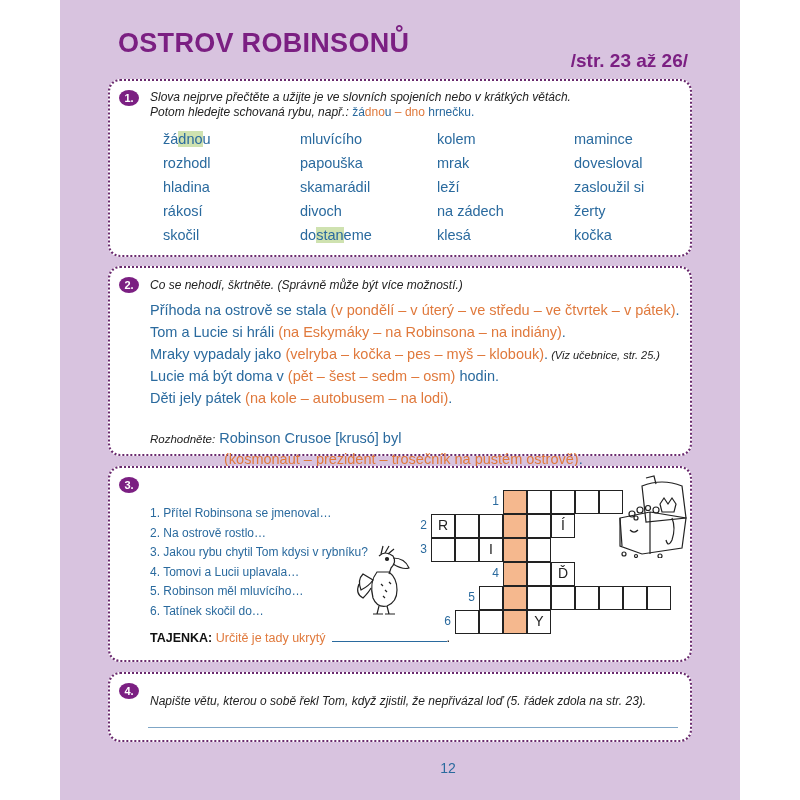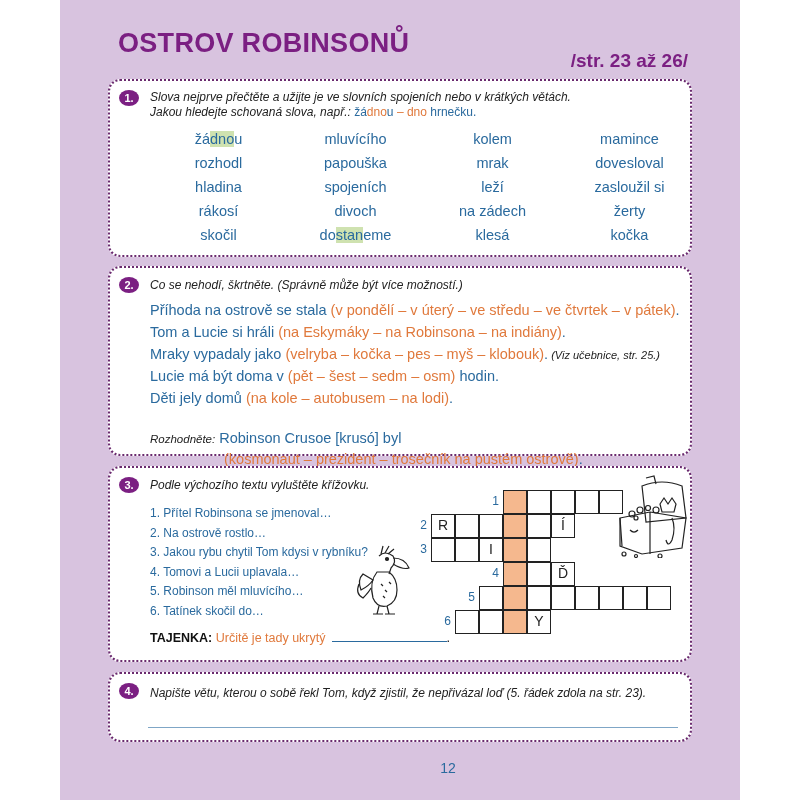--- a/index.html
+++ b/index.html
@@ -31,23 +31,23 @@
       position: absolute; left: 40px; font-style: italic; font-size: 12px; color: #222;
       line-height: 15px;
     }
     .blue { color: #2a6a9e; }
     .orange { color: #e0793c; }
     .hl { background: #cfe2b0; }
 
     
     #box1 { top: 79px; height: 178px; }
     .wordgrid {
-      position: absolute; left: 40px; top: 50px; width: 540px;
+      position: absolute; left: 53px; top: 50px; width: 540px;
       display: grid; grid-template-columns: 137px 137px 137px 137px;
-      grid-auto-rows: 24px; font-size: 14.5px; color: #2a6a9e; text-align: center;
+      grid-auto-rows: 24px; font-size: 14.5px; color: #2a6a9e;
     }
     .wordgrid span { white-space: nowrap; }
 
     
     #box2 { top: 266px; height: 190px; }
     .sentences { position: absolute; left: 40px; top: 31px; font-size: 14.5px; line-height: 22px; color: #2a6a9e; }
     .sentences .row { white-space: nowrap; height: 22px; }
     .note { font-style: italic; font-size: 11px; color: #222; }
     .decide { position: absolute; left: 40px; top: 160px; font-size: 14.5px; line-height: 20px; color: #2a6a9e; }
     .decide .lbl { font-style: italic; font-size: 11.5px; color: #222; }
@@ -79,33 +79,33 @@
 
 <div class="page"></div>
 
 <div class="title">OSTROV ROBINSONŮ</div>
 <div class="pages-ref">/str. 23 až 26/</div>
 
 <div class="box" id="box1">
   <div class="badge">1.</div>
   <div class="instr" style="top:9px;">
     <div>Slova nejprve přečtěte a užijte je ve slovních spojeních nebo v krátkých větách.</div>
-    <div><span>Jakou hledejte schovaná slova, např.: </span><span style="font-style:normal;"><span class="blue">žá</span><span class="orange">dno</span><span class="blue">u</span><span class="orange"> – </span><span class="orange">dno</span><span class="blue"> hrnečku</span><span class="blue">.</span></span></div>
+    <div><span>Potom hledejte schovaná rybu, např.: </span><span style="font-style:normal;"><span class="blue">žá</span><span class="orange">dno</span><span class="blue">u</span><span class="orange"> – </span><span class="orange">dno</span><span class="blue"> hrnečku</span><span class="blue">.</span></span></div>
   </div>
   <div class="wordgrid" id="wordgrid">
       <span><span>žá</span><span class="hl">dno</span><span>u</span></span>
       <span>mluvícího</span>
       <span>kolem</span>
       <span>mamince</span>
       <span>rozhodl</span>
       <span>papouška</span>
       <span>mrak</span>
       <span>dovesloval</span>
       <span>hladina</span>
-      <span>spojeních</span>
+      <span>skamarádil</span>
       <span>leží</span>
       <span>zasloužil si</span>
       <span>rákosí</span>
       <span>divoch</span>
       <span>na zádech</span>
       <span>žerty</span>
       <span>skočil</span>
       <span><span>do</span><span class="hl">stan</span><span>eme</span></span>
       <span>klesá</span>
       <span>kočka</span>
@@ -113,31 +113,30 @@
 </div>
 
 <div class="box" id="box2">
   <div class="badge">2.</div>
   <div class="instr" style="top:10px;">Co se nehodí, škrtněte. (Správně může být více možností.)</div>
   <div class="sentences" id="sentences">
       <div class="row"><span>Příhoda na ostrově se stala </span><span class="orange">(v pondělí – v úterý – ve středu – ve čtvrtek – v pátek)</span><span>.</span><span class="note"></span></div>
       <div class="row"><span>Tom a Lucie si hráli </span><span class="orange">(na Eskymáky – na Robinsona – na indiány)</span><span>.</span><span class="note"></span></div>
       <div class="row"><span>Mraky vypadaly jako </span><span class="orange">(velryba – kočka – pes – myš – klobouk)</span><span>.</span><span class="note"> (Viz učebnice, str. 25.)</span></div>
       <div class="row"><span>Lucie má být doma v </span><span class="orange">(pět – šest – sedm – osm)</span><span> hodin.</span><span class="note"></span></div>
-      <div class="row"><span>Děti jely domů </span><span class="orange">(na kole – autobusem – na lodi)</span><span>.</span><span class="note"></span></div>
+      <div class="row"><span>Děti jely pátek </span><span class="orange">(na kole – autobusem – na lodi)</span><span>.</span><span class="note"></span></div>
     </div>
   <div class="decide">
     <div style="white-space:nowrap;"><span class="lbl">Rozhodněte:</span><span> Robinson Crusoe [krusó] byl</span></div>
     <div class="line2"><span>(kosmonaut – prezident – trosečník na pustém ostrově)</span><span style="color:#2a6a9e">.</span></div>
   </div>
 </div>
 
 <div class="box" id="box3">
   <div class="badge">3.</div>
-  <div class="instr" style="top:10px;">Podle výchozího textu vyluštěte křížovku.</div>
   <div class="clues" id="clues">
       <div>1. Přítel Robinsona se jmenoval…</div>
       <div>2. Na ostrově rostlo…</div>
       <div>3. Jakou rybu chytil Tom kdysi v rybníku?</div>
       <div>4. Tomovi a Lucii uplavala…</div>
       <div>5. Robinson měl mluvícího…</div>
       <div>6. Tatínek skočil do…</div>
     </div>
   <div class="tajenka">
     <span class="tl">TAJENKA:</span><span class="orange"> Určitě je tady ukrytý</span><span class="tline"></span><span>.</span>
@@ -212,17 +211,17 @@
       <path d="M20 56 q4 4 8 0"></path>
       <circle cx="14" cy="80" r="2"></circle>
         <circle cx="26" cy="82" r="1.5"></circle>
         <circle cx="50" cy="82" r="2"></circle>
     </g>
   </svg>
 </div>
 
 <div class="box" id="box4">
   <div class="badge">4.</div>
-  <div class="instr" style="top:12px; white-space:nowrap;">Napište větu, kterou o sobě řekl Tom, když zjistil, že nepřivázal loď (5. řádek zdola na str. 23).</div>
+  <div class="instr" style="top:20px; white-space:nowrap;">Napište větu, kterou o sobě řekl Tom, když zjistil, že nepřivázal loď (5. řádek zdola na str. 23).</div>
   <div class="answer-line"></div>
 </div>
 
 <div class="pagenum">12</div>
 
 </body></html>

